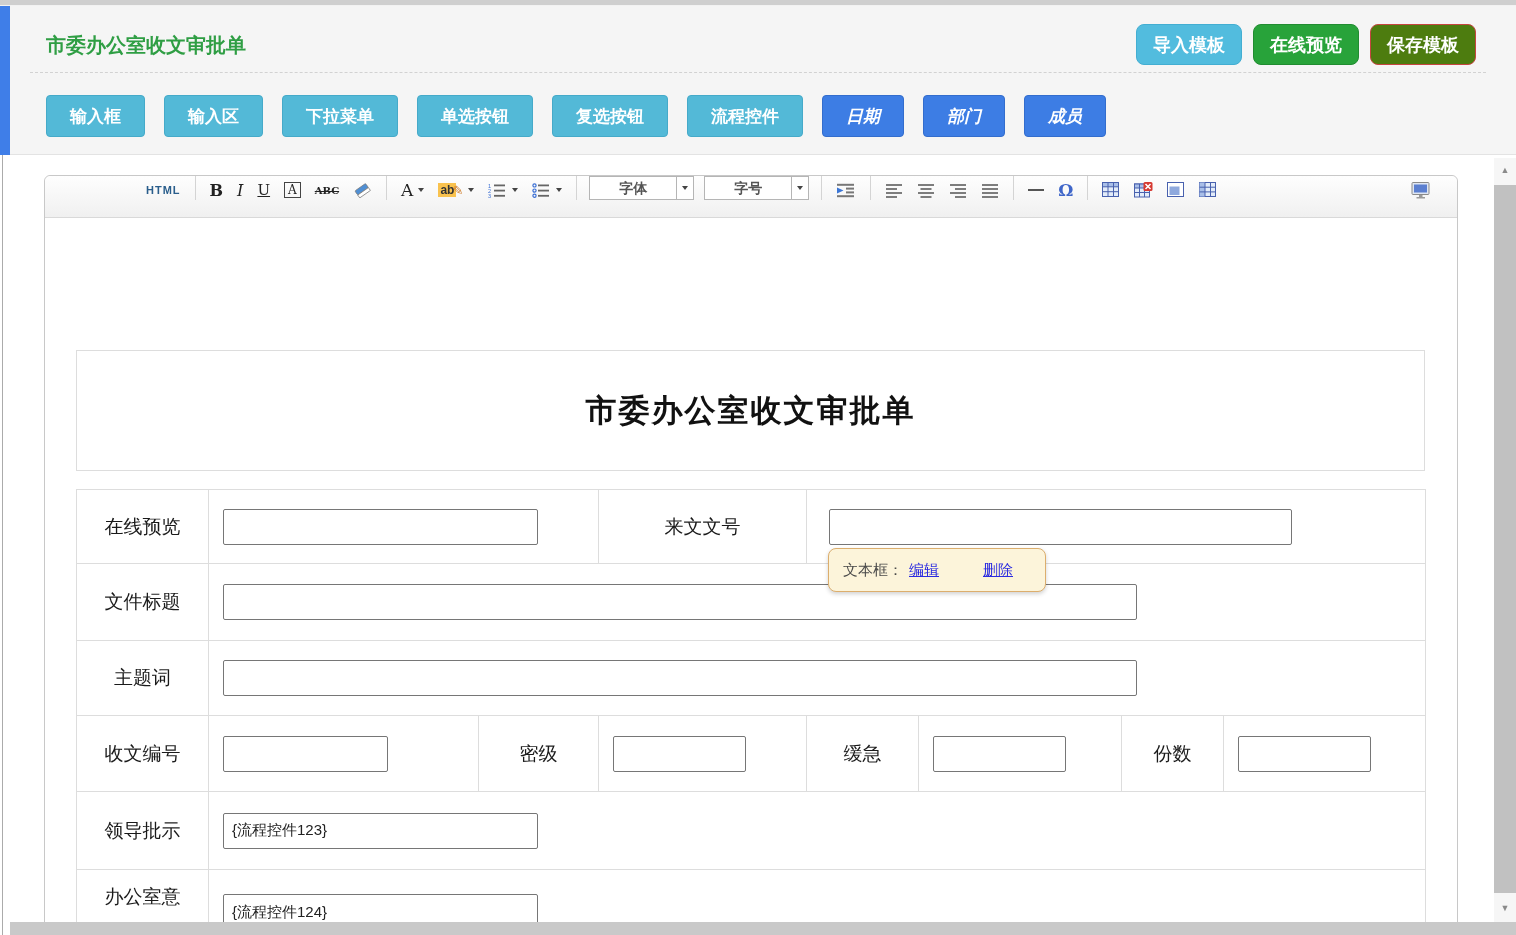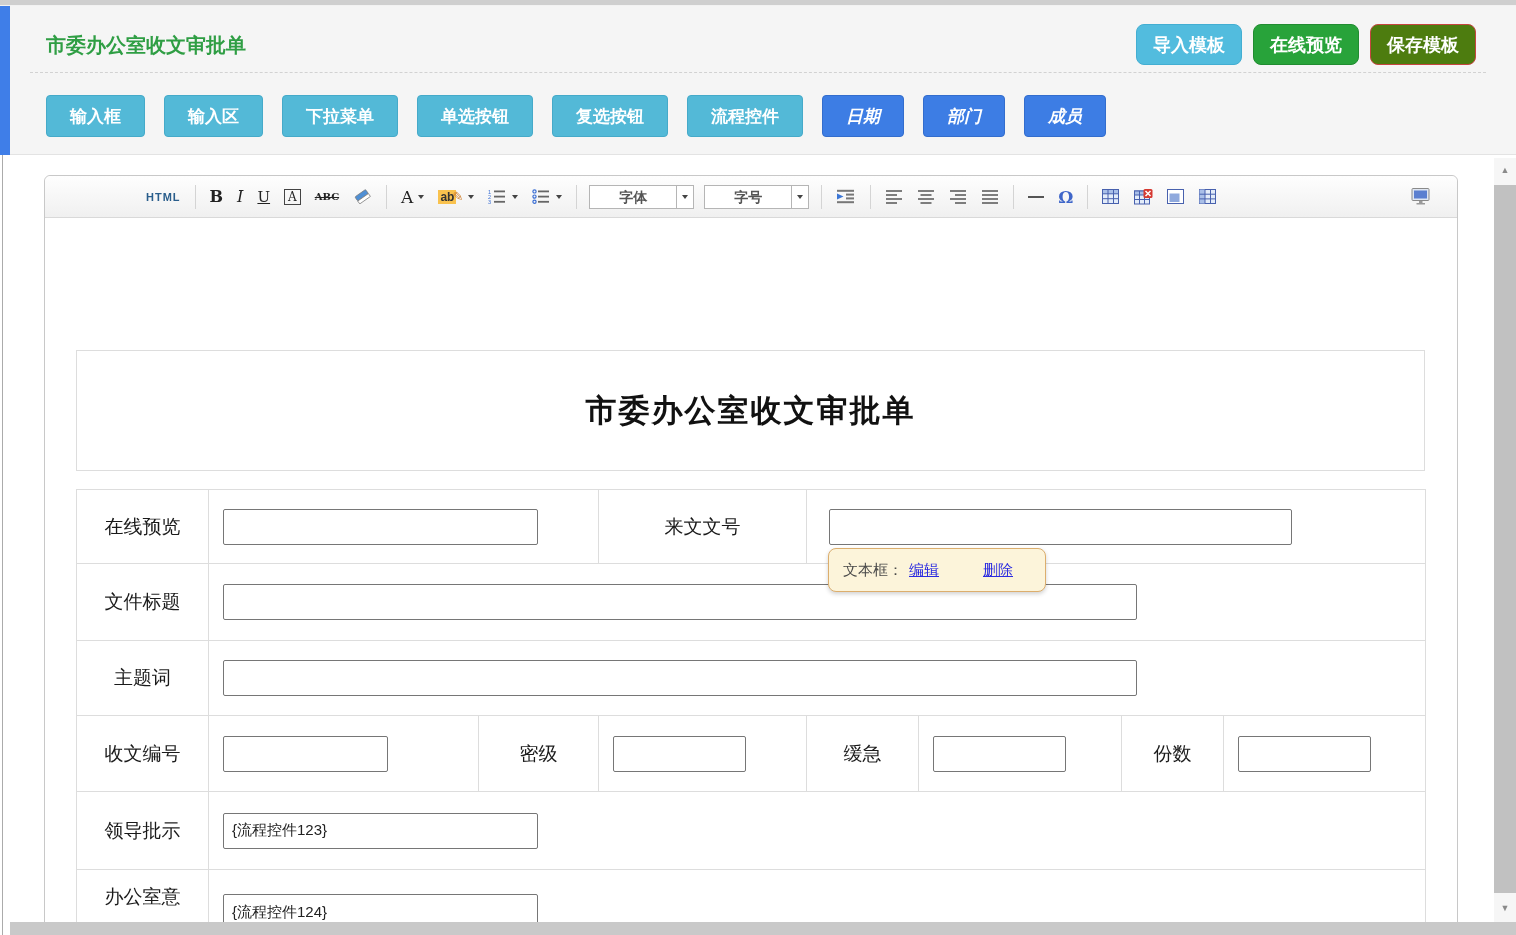--- a/index.html
+++ b/index.html
@@ -28,21 +28,21 @@
   .field-buttons button { height:42px; padding:0 23px; font-size:17px; font-weight:bold; color:#fff;
     border-radius:4px; cursor:pointer; font-family:inherit; }
   .fb-light { background:#53b9d7; border:1px solid #45aac9; }
   .fb-dark { background:#3d7de4; border:1px solid #336dcd;font-style:italic; }
 
   
   .content { position:absolute; left:10px; top:155px; width:1484px; height:767px;
     background:#fff; overflow:hidden; }
   .editor-panel { position:absolute; left:34px; top:20px; width:1414px; height:900px;
     background:#fff; border:1px solid #c8c8c8; border-radius:6px 6px 0 0; }
-  .toolbar { height:42px; display:flex; align-items:center; padding-left:94px; padding-right:18px;
+  .toolbar { height:42px; display:flex; align-items:flex-start; padding-left:94px; padding-right:18px;
     background:linear-gradient(#fefefe,#f0f0f0); border-bottom:1px solid #d9d9d9; border-radius:6px 6px 0 0; }
   .tb-item { display:inline-flex; align-items:center; justify-content:center; height:28px;
     padding:0 4px; margin:0 3px; cursor:pointer; background:transparent; border:0; font-family:inherit; }
   .tsep { width:1px; height:24px; background:#d4d4d4; margin:0 7px; }
   .html-lbl { font-size:11px; font-weight:bold; color:#2a5e8c; letter-spacing:1px; }
   .g-b { font-family:"DejaVu Serif", serif; font-size:16px; font-weight:bold; color:#222; }
   .g-i { font-family:"DejaVu Serif", serif; font-size:16px; font-style:italic; color:#222; }
   .g-u { font-family:"DejaVu Serif", serif; font-size:15px; text-decoration:underline; color:#222; }
   .g-box { font-family:"DejaVu Serif", serif; font-size:12px; color:#222; border:1px solid #444; padding:0 3px; }
   .g-abc { font-family:"DejaVu Serif", serif; font-size:10px; font-weight:bold; text-decoration:line-through; color:#222; }

